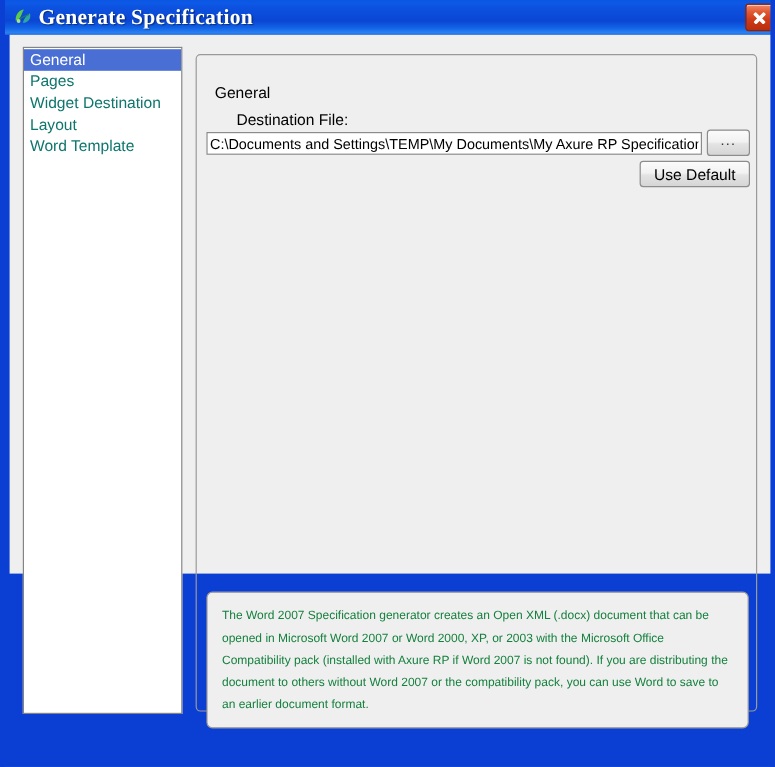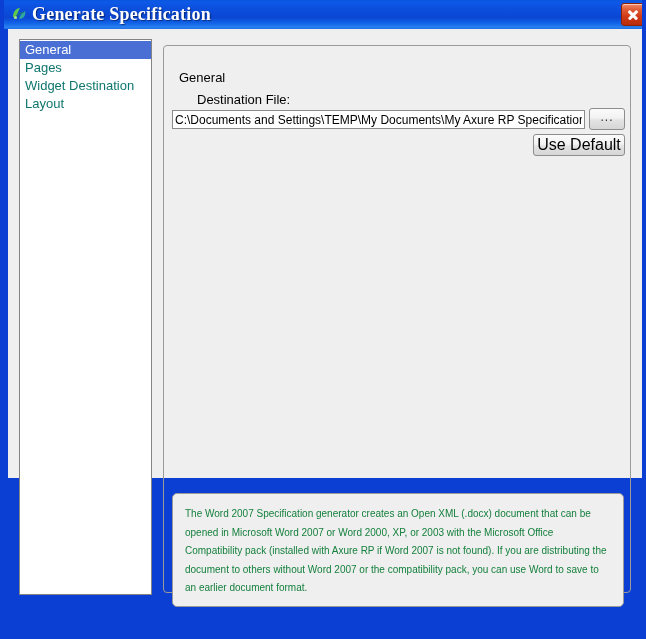--- a/index.html
+++ b/index.html
@@ -191,21 +191,21 @@
     height: 22px;
   }
 
   
   .btn {
     box-sizing: border-box;
     border: 1px solid #8d8d8d;
     border-radius: 3px;
     background: linear-gradient(to bottom, #fbfbfb 0%, #f2f2f2 45%, #e3e3e3 55%, #d6d6d6 100%);
     font-family: "Liberation Sans", sans-serif;
-    font-size: 16px;
+    font-size: 13px;
     color: #000000;
     display: flex;
     align-items: center;
     justify-content: center;
     cursor: pointer;
     white-space: nowrap;
     padding: 0;
   }
   .btn.dots {
     font-size: 12px;
@@ -249,20 +249,21 @@
     <div id="close-button"></div>
   </div>
 
   <div id="client">
 
     <div id="sidebar">
       <div class="side-item selected">General</div>
       <div class="side-item">Pages</div>
       <div class="side-item">Widget Destination</div>
       <div class="side-item">Layout</div>
+      <div class="side-item">Word Template</div>
     </div>
 
     <div id="groupbox"></div>
     <div id="groupbox-legend">General</div>
 
     <div id="dest-label">Destination File:</div>
     <input id="dest-input" type="text" value="C:\Documents and Settings\TEMP\My Documents\My Axure RP Specifications\ANOV" style="">
     <div class="btn dots" id="browse-button">...</div>
     <div class="btn" id="use-default-button">Use Default</div>
 

